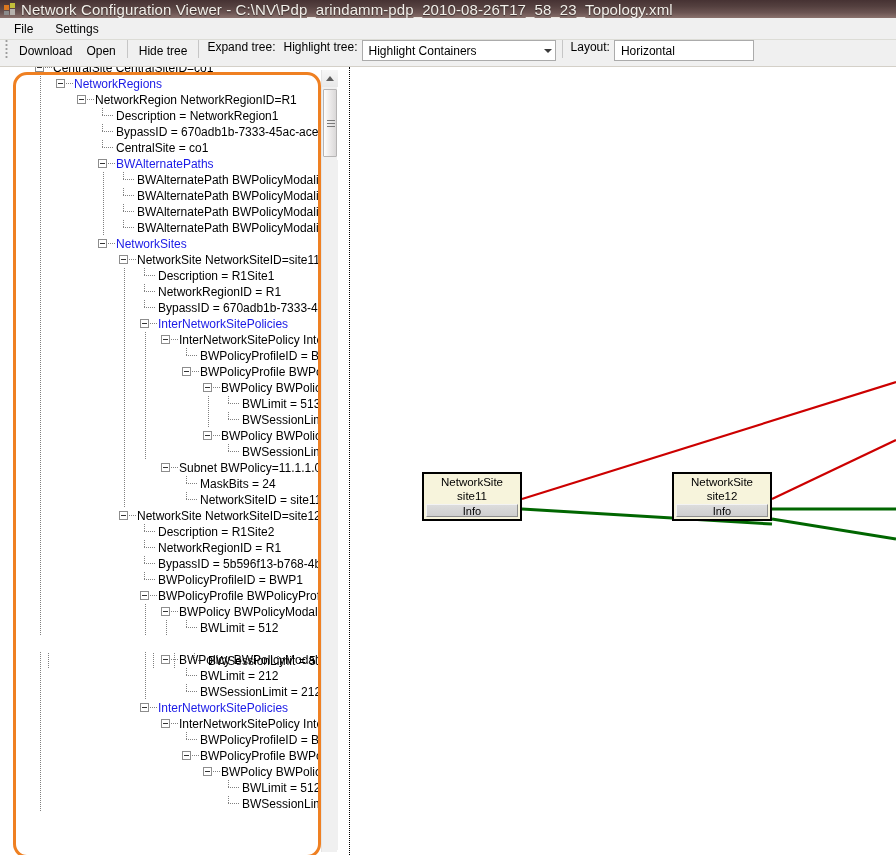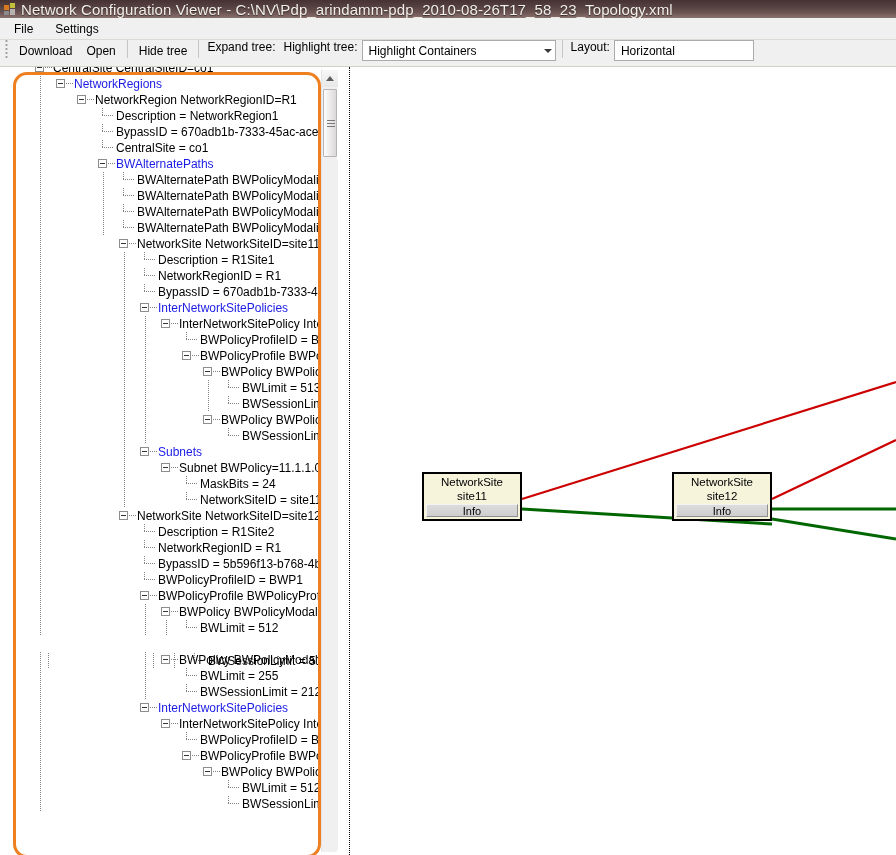--- a/index.html
+++ b/index.html
@@ -443,20 +443,28 @@
                 <div class="vline" style="left: 26px;"></div>
                 <div class="vline" style="left: 89px;"></div>
                 <div class="elbow" style="left: 109px;"></div>
                 <div class="hconn" style="left: 109px; width: 11px;"></div>
               </div>
               <div class="label" style="left: 123px;">BWAlternatePath BWPolicyModality=V</div>
             </div>
             <div class="node" style="top: 0px;">
               <div class="guides">
                 <div class="vline" style="left: 26px;"></div>
+                <div class="expander" style="left: 84px;"></div>
+                <div class="hconn" style="left: 94px; width: 7px;"></div>
+              </div>
+              <div class="label cont" style="left: 102px;">NetworkSites</div>
+            </div>
+            <div class="node" style="top: 0px;">
+              <div class="guides">
+                <div class="vline" style="left: 26px;"></div>
                 <div class="expander" style="left: 105px;"></div>
                 <div class="hconn" style="left: 115px; width: 7px;"></div>
               </div>
               <div class="label" style="left: 123px;">NetworkSite NetworkSiteID=site11</div>
             </div>
             <div class="node" style="top: 0px;">
               <div class="guides">
                 <div class="vline" style="left: 26px;"></div>
                 <div class="vline" style="left: 110px;"></div>
                 <div class="elbow" style="left: 130px;"></div>
@@ -570,29 +578,20 @@
                 <div class="vline" style="left: 131px;"></div>
                 <div class="elbow" style="left: 214px;"></div>
                 <div class="hconn" style="left: 214px; width: 11px;"></div>
               </div>
               <div class="label" style="left: 228px;">BWSessionLimit =</div>
             </div>
             <div class="node" style="top: 0px;">
               <div class="guides">
                 <div class="vline" style="left: 26px;"></div>
                 <div class="vline" style="left: 110px;"></div>
-                <div class="expander" style="left: 126px;"></div>
-                <div class="hconn" style="left: 136px; width: 7px;"></div>
-              </div>
-              <div class="label cont" style="left: 144px;">Subnets</div>
-            </div>
-            <div class="node" style="top: 0px;">
-              <div class="guides">
-                <div class="vline" style="left: 26px;"></div>
-                <div class="vline" style="left: 110px;"></div>
                 <div class="expander" style="left: 147px;"></div>
                 <div class="hconn" style="left: 157px; width: 7px;"></div>
               </div>
               <div class="label" style="left: 165px;">Subnet BWPolicy=11.1.1.0</div>
             </div>
             <div class="node" style="top: 0px;">
               <div class="guides">
                 <div class="vline" style="left: 26px;"></div>
                 <div class="vline" style="left: 110px;"></div>
                 <div class="elbow" style="left: 172px;"></div>
@@ -695,21 +694,21 @@
               </div>
               <div class="label" style="left: 165px;">BWPolicy BWPolicyModality=V</div>
             </div>
             <div class="node" style="top: 0px;">
               <div class="guides">
                 <div class="vline" style="left: 26px;"></div>
                 <div class="vline" style="left: 131px;"></div>
                 <div class="elbow" style="left: 172px;"></div>
                 <div class="hconn" style="left: 172px; width: 11px;"></div>
               </div>
-              <div class="label" style="left: 186px;">BWLimit = 255</div>
+              <div class="label" style="left: 186px;">BWLimit = 212</div>
             </div>
             <div class="node" style="top: 0px;">
               <div class="guides">
                 <div class="vline" style="left: 26px;"></div>
                 <div class="vline" style="left: 131px;"></div>
                 <div class="elbow" style="left: 172px;"></div>
                 <div class="hconn" style="left: 172px; width: 11px;"></div>
               </div>
               <div class="label" style="left: 186px;">BWSessionLimit = 212</div>
             </div>

